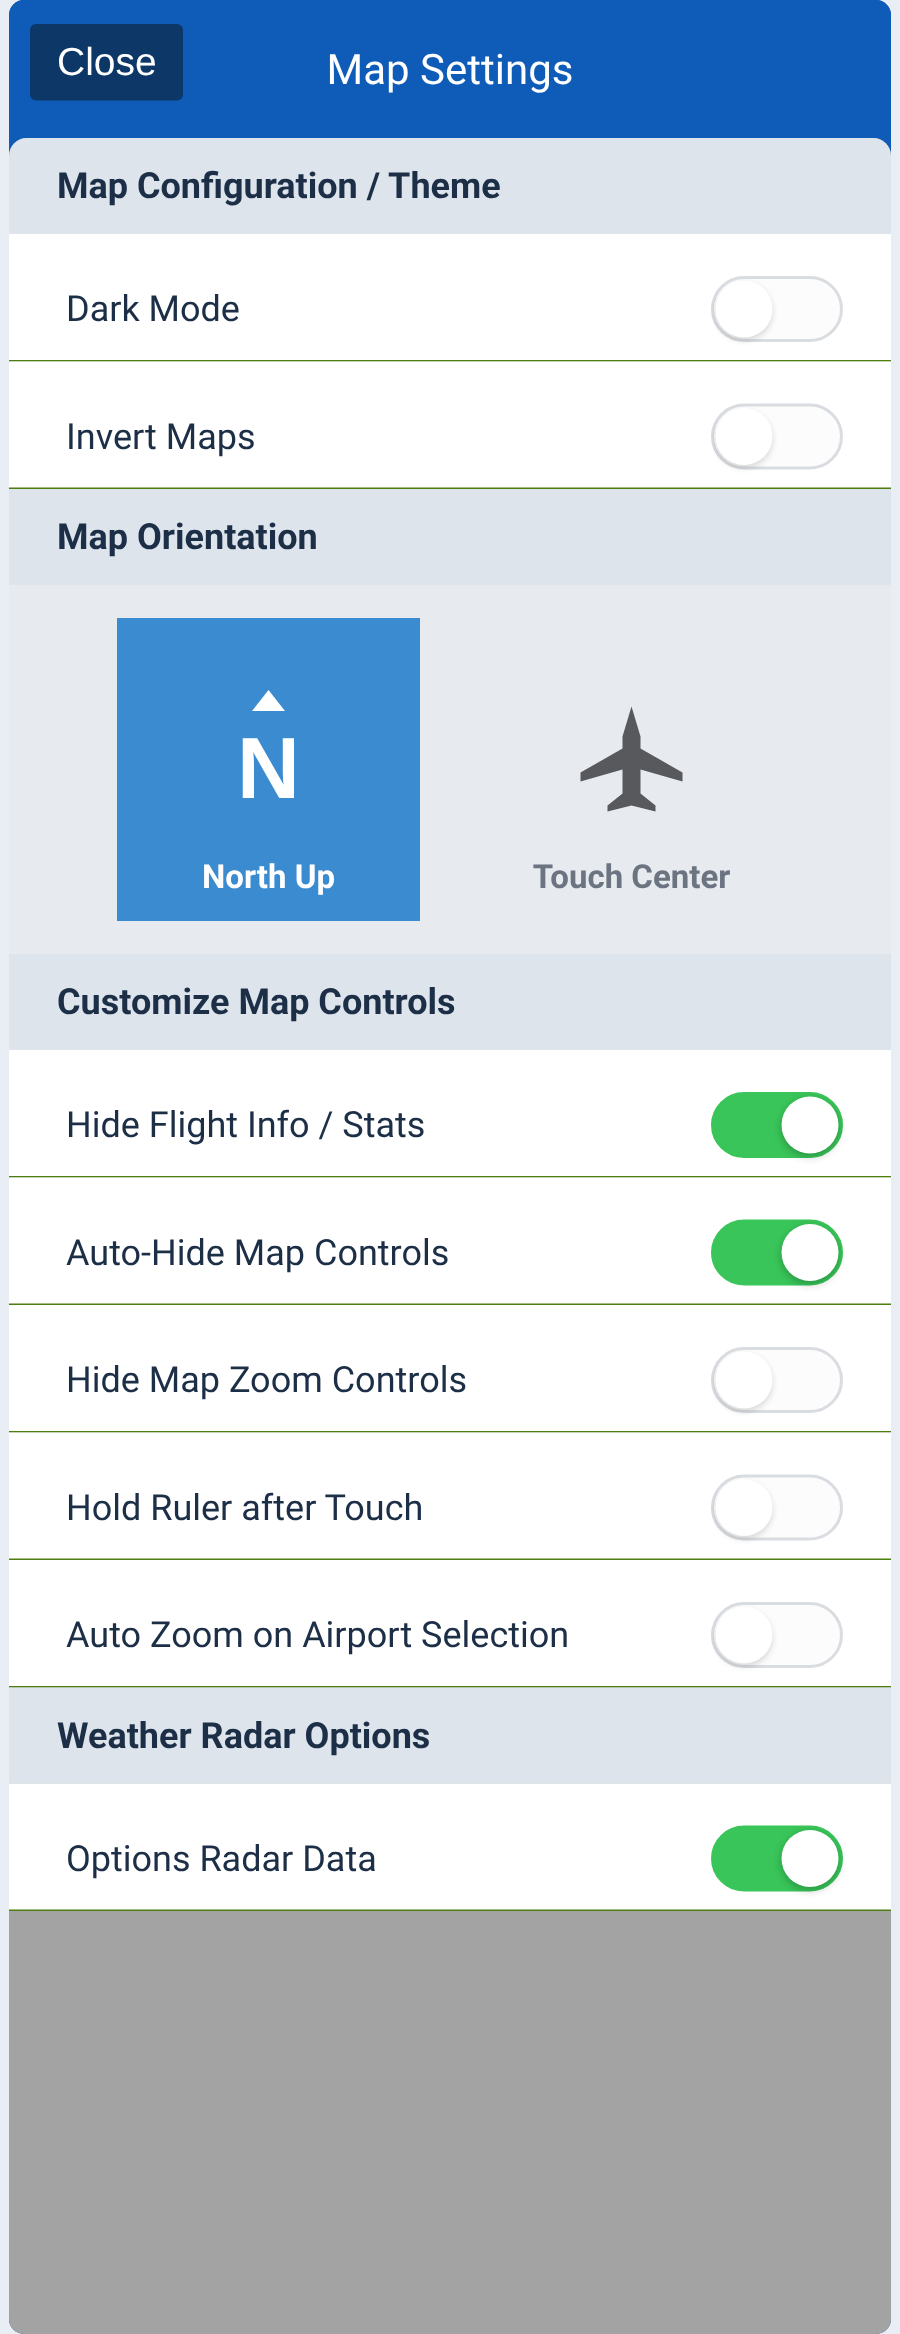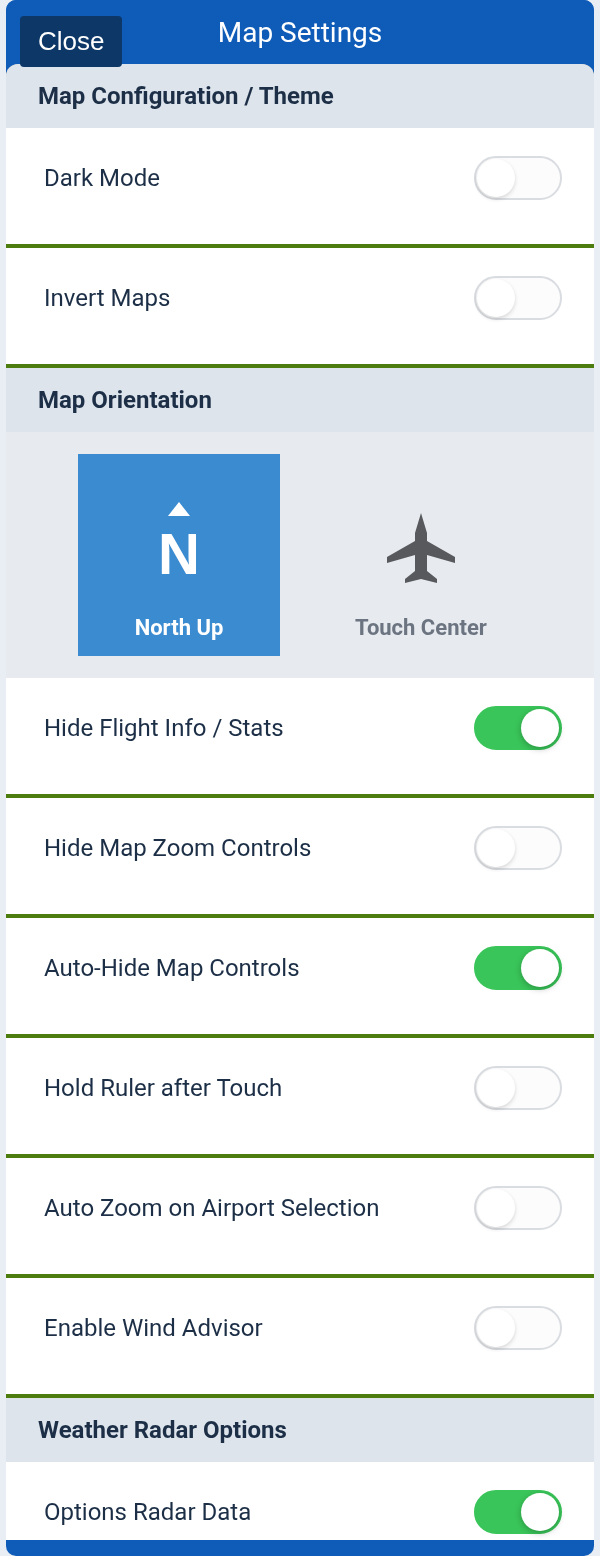--- a/index.html
+++ b/index.html
@@ -14,21 +14,21 @@
     background: #0f5bb8;
     border-radius: 10px;
     width: 588px;
     margin: 0 auto;
     height: 1556px;
     overflow: hidden;
     position: relative;
   }
   .header {
     background: #0f5bb8;
-    height: 64px;
+    height: 92px;
     position: relative;
     display: flex;
     align-items: center;
     justify-content: center;
   }
   .close-btn {
     position: absolute;
     left: 14px;
     top: 16px;
     background: #0c3766;
@@ -56,23 +56,23 @@
     background: #dde4ec;
     padding: 18px 32px;
     font-size: 24px;
     font-weight: 700;
     color: #1c2f47;
   }
   .row {
     display: flex;
     align-items: center;
     justify-content: space-between;
-    padding: 28px 32px 44px 38px;
+    padding: 28px 32px 12px 38px;
     background: #fff;
-    border-bottom: 4px solid #4d7c0f;
+    border-bottom: 1px solid #4d7c0f;
   }
   .row-label {
     font-size: 24px;
     color: #1c2f47;
     font-weight: 400;
   }
   .toggle {
     width: 88px;
     height: 44px;
     border-radius: 22px;
@@ -179,63 +179,58 @@
       <div class="orient-card unselected">
         <div class="orient-icon">
           <svg width="80" height="80" viewBox="0 0 80 80">
             <path d="M40 6 L46 26 L46 34 L74 50 L74 56 L46 48 L46 64 L56 72 L56 76 L40 72 L24 76 L24 72 L34 64 L34 48 L6 56 L6 50 L34 34 L34 26 Z" fill="#57595c"></path>
           </svg>
         </div>
         <span>Touch Center</span>
       </div>
     </div>
 
+    <div class="section-header">Customize Map Controls</div>
 
     <div class="row">
       <span class="row-label">Hide Flight Info / Stats</span>
       <div class="toggle on">
           <div class="toggle-knob"></div>
         </div>
     </div>
 
     <div class="row">
-      <span class="row-label">Hide Map Zoom Controls</span>
-      <div class="toggle off">
-          <div class="toggle-knob"></div>
-        </div>
-    </div>
-
-    <div class="row">
       <span class="row-label">Auto-Hide Map Controls</span>
       <div class="toggle on">
           <div class="toggle-knob"></div>
         </div>
     </div>
 
     <div class="row">
+      <span class="row-label">Hide Map Zoom Controls</span>
+      <div class="toggle off">
+          <div class="toggle-knob"></div>
+        </div>
+    </div>
+
+    <div class="row">
       <span class="row-label">Hold Ruler after Touch</span>
       <div class="toggle off">
           <div class="toggle-knob"></div>
         </div>
     </div>
 
     <div class="row">
       <span class="row-label">Auto Zoom on Airport Selection</span>
       <div class="toggle off">
           <div class="toggle-knob"></div>
         </div>
     </div>
 
 
-    <div class="row">
-      <span class="row-label">Enable Wind Advisor</span>
-      <div class="toggle off">
-          <div class="toggle-knob"></div>
-        </div>
-    </div>
 
     <div class="section-header">Weather Radar Options</div>
 
     <div class="row">
       <span class="row-label">Options Radar Data</span>
       <div class="toggle on">
           <div class="toggle-knob"></div>
         </div>
     </div>
 

